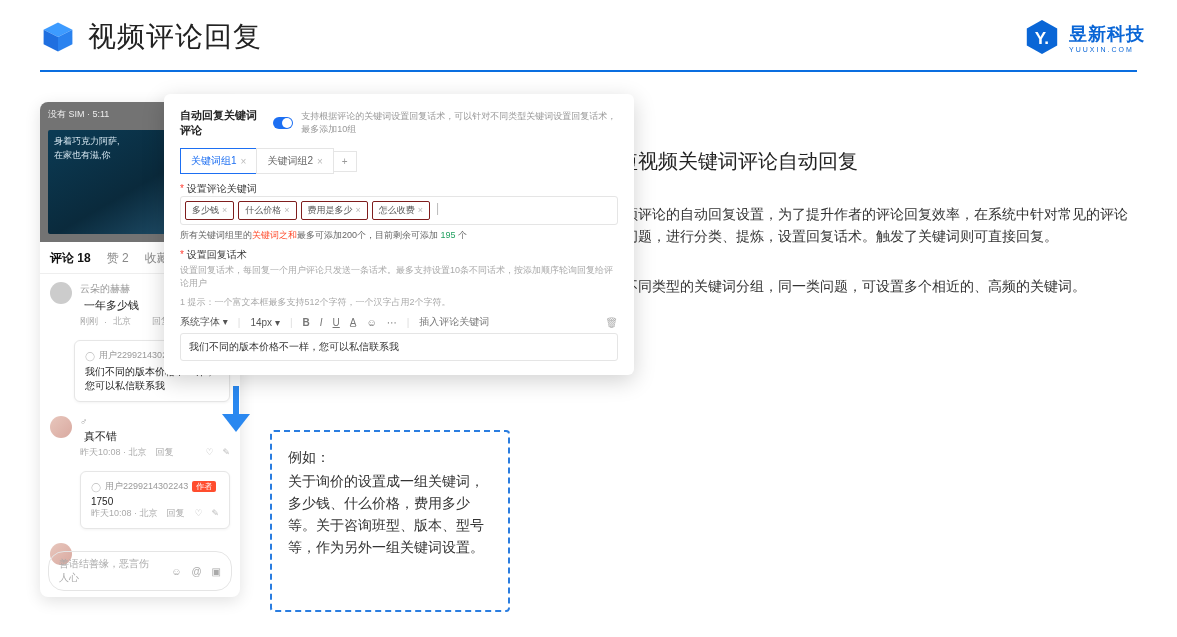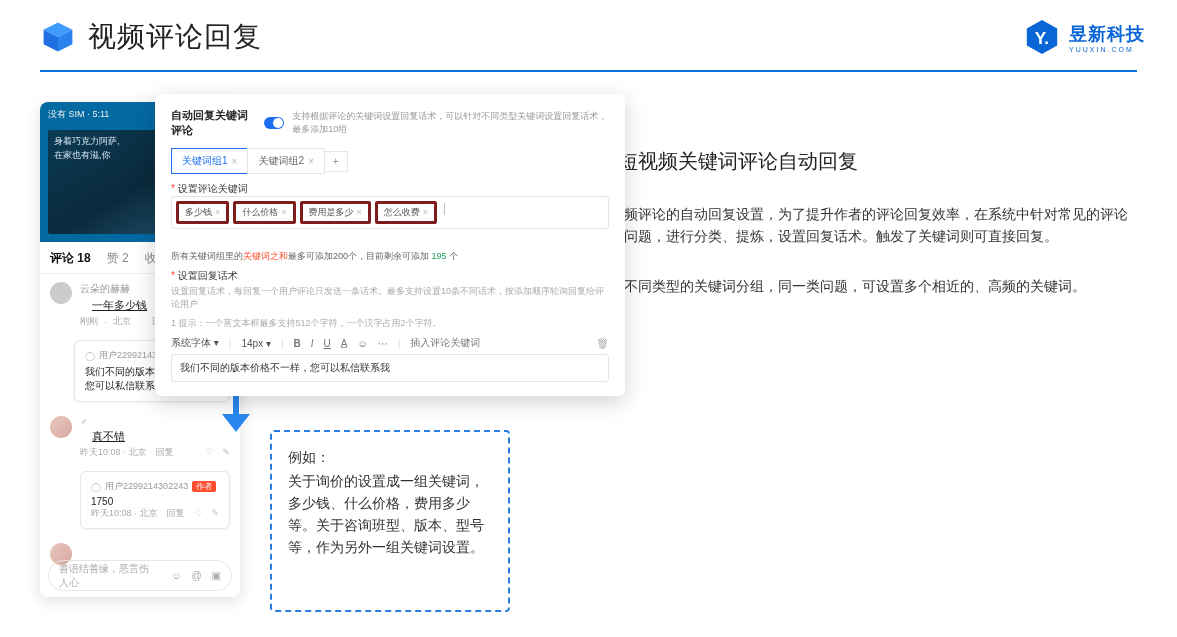--- a/index.html
+++ b/index.html
@@ -14,59 +14,59 @@
 .logo-text-group { display: flex; flex-direction: column; }
 .logo-cn { font-size: 18px; font-weight: bold; color: #0a66d6; letter-spacing: 1px; }
 .logo-en { font-size: 7px; color: #0a66d6; letter-spacing: 2px; }
 .hr-line { margin: 6px 40px 0 40px; border: none; border-top: 2px solid #0a6ee0; }
 
 .content { display: flex; padding: 30px 40px 0 40px; gap: 30px; }
 .left-panel { position: relative; width: 510px; height: 500px; }
 
 
 .phone { position: absolute; left: 0; top: 0; width: 200px; height: 495px; background: #fff; border-radius: 8px; box-shadow: 0 4px 16px rgba(0,0,0,.12); overflow: hidden; font-size: 10px; }
-.phone-top { background: #0369a1; color: #eee; height: 140px; position: relative; padding: 6px 8px; }
+.phone-top { background: #737373; color: #eee; height: 140px; position: relative; padding: 6px 8px; }
 .phone-statusbar { font-size: 9px; }
 .phone-video { position: absolute; left: 8px; top: 28px; right: 60px; bottom: 8px; background: linear-gradient(150deg,#0b3b55 0%, #0a2a3c 60%, #1f4d68 100%); border-radius: 2px; }
 .phone-caption { position: absolute; top: 32px; left: 14px; font-size: 9px; color: #d6e6f0; line-height: 14px; }
 .phone-tabs { display: flex; gap: 16px; padding: 8px 10px 6px; border-bottom: 1px solid #eee; }
 .phone-tabs span { font-size: 12px; color: #888; }
 .phone-tabs .active { color: #111; font-weight: 600; }
 .comment { padding: 8px 10px; display: flex; gap: 8px; }
 .avatar { width: 22px; height: 22px; border-radius: 50%; background: #ccc; flex: 0 0 22px; }
 .avatar.bl { background: linear-gradient(135deg,#e8c7bd,#d9a9a0); }
 .cm-body { flex: 1; }
 .cm-name { font-size: 10px; color: #999; }
-.cm-text { font-size: 11px; color: #222; margin: 2px 12px; text-decoration: underline; }
+.cm-text { font-size: 11px; color: #222; margin: 2px 4px; }
 .cm-meta { font-size: 9px; color: #aaa; display: flex; gap: 6px; align-items: center; }
 .cm-heart { color: #bbb; }
 .reply-bubble { margin: 4px 10px 6px 34px; background: #fff; border: 1px solid #e6e6e6; border-radius: 6px; padding: 8px 10px; box-shadow: 0 1px 3px rgba(0,0,0,.05); }
 .reply-head { display: flex; align-items: center; gap: 4px; font-size: 9px; color: #999; }
 .tag-author { background: #ff4d2e; color: #fff; font-size: 8px; padding: 0 4px; border-radius: 2px; }
 .reply-text { font-size: 10px; color: #222; margin-top: 3px; }
-.phone-input { position: absolute; bottom: 6px; left: 8px; right: 8px; height: 31px; border: 1px solid #e5e5e5; border-radius: 16px; display: flex; align-items: center; padding: 0 10px; gap: 10px; font-size: 10px; color: #aaa; }
+.phone-input { position: absolute; bottom: 6px; left: 8px; right: 8px; height: 40px; border: 1px solid #e5e5e5; border-radius: 16px; display: flex; align-items: center; padding: 0 10px; gap: 10px; font-size: 10px; color: #aaa; }
 .phone-input .spacer { flex: 1; }
 
 
-.settings { position: absolute; left: 115px; top: -8px; width: 470px; background: #fff; border-radius: 6px; box-shadow: 0 6px 22px rgba(0,0,0,.18); padding: 14px 16px; font-size: 10px; color: #666; z-index: 5; }
+.settings { position: absolute; left: 124px; top: -8px; width: 470px; background: #fff; border-radius: 6px; box-shadow: 0 6px 22px rgba(0,0,0,.18); padding: 14px 16px; font-size: 10px; color: #666; z-index: 5; }
 .settings-row { display: flex; align-items: center; gap: 8px; }
 .toggle { width: 24px; height: 12px; background: #1d6ff2; border-radius: 7px; position: relative; }
 .toggle::after { content: ""; position: absolute; right: 1px; top: 1px; width: 10px; height: 10px; background: #fff; border-radius: 50%; }
 .settings-tabs { display: flex; gap: 0; margin: 10px 0 8px; align-items: center; }
 .stab { padding: 5px 10px; border: 1px solid #e5e5e5; font-size: 10px; color: #666; display: flex; align-items: center; gap: 4px; }
 .stab.active { border-color: #1d6ff2; color: #1d6ff2; }
 .stab .x { color: #bbb; }
 .plus { padding: 4px 8px; color: #999; border: 1px solid #e5e5e5; margin-left: -1px; }
 .label { font-size: 10px; color: #333; margin-top: 6px; }
 .label::before { content: "* "; color: #ff3b30; }
 .hint { font-size: 9px; color: #aaa; margin: 2px 0 6px; }
 .chips { border: 1px solid #e5e5e5; border-radius: 3px; padding: 4px; display: flex; gap: 4px; flex-wrap: wrap; }
-.chip { border: 3px solid #7f1d1d; padding: 2px 6px; font-size: 9px; color: #555; border-radius: 2px; }
+.chip { border: 1px solid #7f1d1d; padding: 2px 6px; font-size: 9px; color: #555; border-radius: 2px; }
 .chip .x { color: #bbb; margin-left: 3px; }
-.kw-note { font-size: 9px; margin-top: 21px; }
+.kw-note { font-size: 9px; margin-top: 4px; }
 .kw-note .red { color: #ff4d2e; }
 .kw-note .green { color: #22a060; }
 .toolbar { display: flex; align-items: center; gap: 10px; margin-top: 6px; font-size: 10px; color: #777; }
 .toolbar .sel { border: none; font-size: 10px; color: #555; background: none; }
 .toolbar .sep { color: #ddd; }
 .toolbar .grow { flex: 1; }
 .editor-box { border: 1px solid #e5e5e5; border-radius: 3px; padding: 6px 8px; margin-top: 4px; font-size: 10px; color: #333; }
 
 
 .arrow { position: absolute; left: 180px; top: 284px; width: 32px; z-index: 4; }

